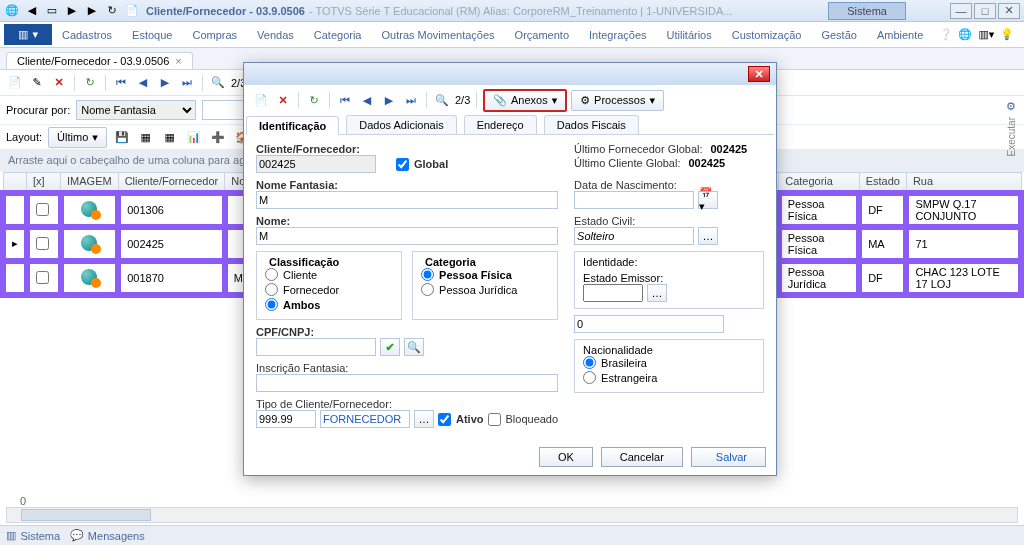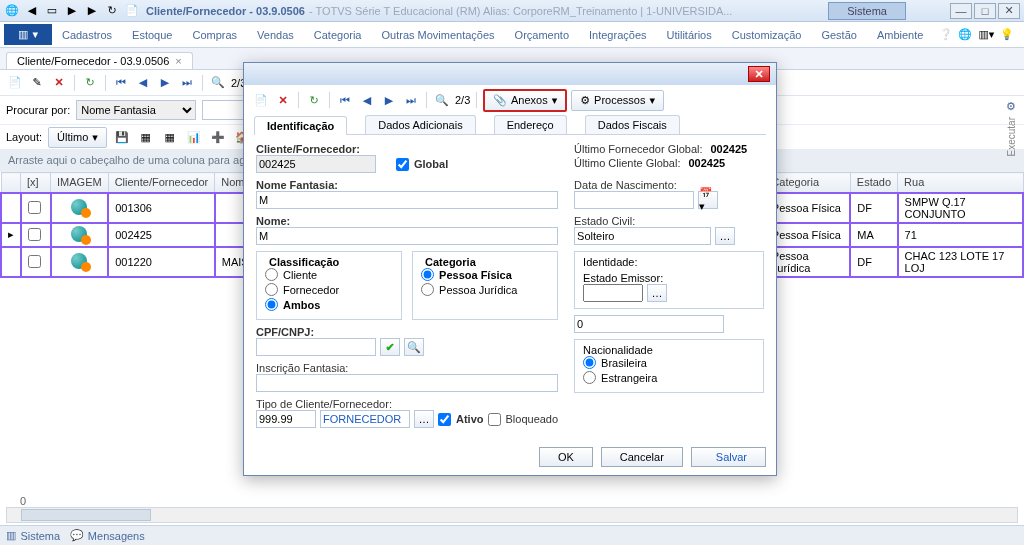--- a/index.html
+++ b/index.html
@@ -22,40 +22,40 @@
   .toolbar { height:26px; display:flex; align-items:center; gap:4px; padding:0 6px; border-bottom:1px solid #e0e6ee; }
   .tbtn { width:18px; height:18px; display:inline-flex; align-items:center; justify-content:center; }
   .sep { width:1px; height:16px; background:#d0d8e2; margin:0 2px; }
   .searchrow { height:28px; display:flex; align-items:center; gap:6px; padding:0 6px; }
   .searchrow select, .searchrow input { border:1px solid #b8c8dc; height:20px; }
   .btn-look { border:1px solid #b8c8dc; background:linear-gradient(#fff,#e8eef6); padding:2px 6px; height:20px; }
   .layoutrow { height:26px; display:flex; align-items:center; gap:6px; padding:0 6px; border-top:1px solid #e8eef6; border-bottom:1px solid #e8eef6; }
   .grouphead { height:22px; background:#e9eef5; color:#6a7a8c; padding:4px 8px; }
   .grid { border-collapse:collapse; width:100%; }
   .grid th { background:linear-gradient(#f8fafc,#e8eef6); border:1px solid #c8d4e4; padding:2px 6px; text-align:left; color:#444; font-weight:normal; height:20px; }
-  .grid td { border:2px solid #8b5cf6; padding:2px 6px; height:20px; }
+  .grid td { border:6px solid #8b5cf6; padding:2px 6px; height:20px; }
   .grid td.chk { text-align:center; width:30px; }
   .grid td.img { text-align:center; width:48px; }
   .imgbadge { width:16px; height:16px; display:inline-block; background:radial-gradient(circle at 30% 30%,#7cc,#088); border-radius:50%; position:relative; }
   .imgbadge::after { content:""; position:absolute; right:-4px; bottom:-3px; width:10px; height:10px; background:#f80; border-radius:50%; }
   .footer-count { position:absolute; left:20px; bottom:38px; color:#666; font-size:11px; }
   .scroll-h { position:absolute; left:6px; right:6px; bottom:22px; height:16px; background:#f0f0f0; border:1px solid #d0d8e2; }
   .scroll-h .thumb { position:absolute; left:14px; top:1px; width:130px; height:12px; background:#d8e0ea; border:1px solid #b8c8dc; }
   .statusbar { position:absolute; left:0; right:0; bottom:0; height:20px; background:#e9eef5; display:flex; align-items:center; gap:10px; padding:0 6px; border-top:1px solid #c8d4e4; }
   .statusbar .sitem { color:#4a6a9c; display:flex; gap:4px; align-items:center; }
   .right-side { position:absolute; right:0; top:100px; width:26px; display:flex; flex-direction:column; align-items:center; gap:4px; color:#4a6a9c; }
   .right-side .vtxt { writing-mode:vertical-rl; transform:rotate(180deg); font-size:10px; color:#888; }
   
   .dialog { position:absolute; left:243px; top:62px; width:534px; height:414px; border:1px solid #6a86b4; background:#fff; box-shadow:0 4px 16px rgba(0,0,0,.3); }
   .dialog .dtitle { height:22px; background:linear-gradient(#e8f0fa,#c8daf0); display:flex; align-items:center; padding:0 6px; color:#2a4a7c; font-weight:600; }
   .dialog .dtitle .dclose { margin-left:auto; width:22px; height:16px; background:linear-gradient(#f88,#c22); border:1px solid #a00; color:#fff; display:inline-flex; align-items:center; justify-content:center; font-weight:bold; }
   .dialog .dtoolbar { height:30px; display:flex; align-items:center; gap:4px; padding:4px 8px; }
   .pill { border:1px solid #b8c8dc; background:linear-gradient(#fff,#e8eef6); padding:3px 8px; display:inline-flex; align-items:center; gap:4px; border-radius:2px; }
   .pill.highlight { border:2px solid #c22; }
-  .dtabs { display:flex; gap:16px; margin:0 10px; border-bottom:1px solid #c8d4e4; }
+  .dtabs { display:flex; gap:5px; margin:0 2px; border-bottom:1px solid #c8d4e4; }
   .dtabs .dtab { border:1px solid #c8d4e4; border-bottom:none; padding:3px 12px; background:#f4f8fc; margin-right:2px; border-radius:3px 3px 0 0; }
   .dtabs .dtab.active { background:#fff; font-weight:bold; position:relative; top:1px; }
   .dform { padding:8px 12px; display:flex; gap:16px; }
   .dcol { flex:1; }
   .frow { margin-bottom:6px; }
   .frow label { display:block; color:#333; }
   .frow input[type=text] { width:100%; border:1px solid #b8c8dc; height:18px; padding:0 2px; }
   .fieldset { border:1px solid #c8d4e4; padding:4px 8px 6px; margin-bottom:6px; }
   .fieldset .legend { background:#fff; margin-top:-10px; display:inline-block; padding:0 4px; font-weight:bold; }
   .dbuttons { position:absolute; right:10px; bottom:8px; display:flex; gap:8px; }
@@ -205,21 +205,21 @@
         <td></td>
     <td class="chk"><input type="checkbox" checked="" style=""></td>
     <td>Pessoa Física</td>
         <td>MA</td>
         <td>71</td>
   </tr>
   <tr>
     <td></td>
         <td class="chk"><input type="checkbox" style=""></td>
     <td class="img"><span class="imgbadge"></span></td>
-    <td>001220</td>
+    <td>001870</td>
         <td>MAIS ATACADIS</td>
     <td class="chk"><input type="checkbox" checked="" style=""></td>
     <td>Pessoa Jurídica</td>
         <td>DF</td>
         <td>CHAC 123 LOTE 17 LOJ</td>
   </tr>
 </tbody>
   </table>
 
 <div class="footer-count">0</div>
@@ -358,21 +358,21 @@
       <div class="frow">
         <label>Data de Nascimento:</label>
         <div style="display:flex;gap:4px">
             <input type="text" style="width: 120px;">
             <span class="iconbtn">📅▾</span>
           </div>
       </div>
       <div class="frow">
         <label>Estado Civil:</label>
         <div style="display:flex;gap:4px">
-            <input type="text" style="width: 137px;" value="Solteiro">
+            <input type="text" style="width: 120px; font-style: italic;" value="Solteiro">
             <span class="iconbtn">…</span>
           </div>
       </div>
       <div class="fieldset">
         <span>Identidade:</span>
         <div style="margin-top:4px"><label>Estado Emissor:</label>
           <div style="display:flex;gap:4px">
               <input type="text" class="smallinp" style="">
               <span class="iconbtn">…</span>
             </div>

